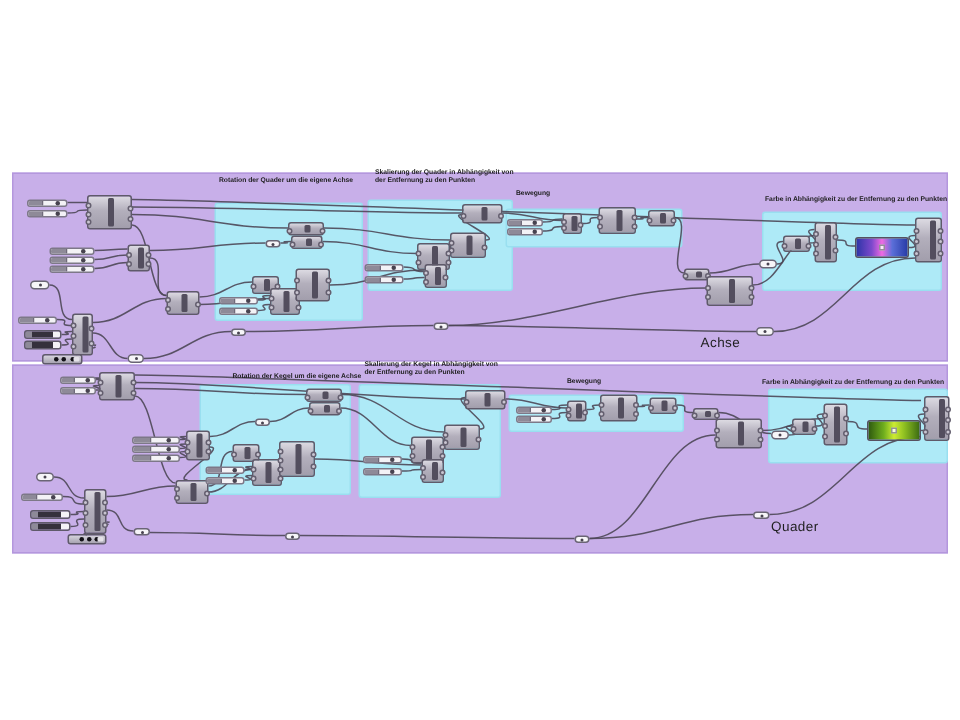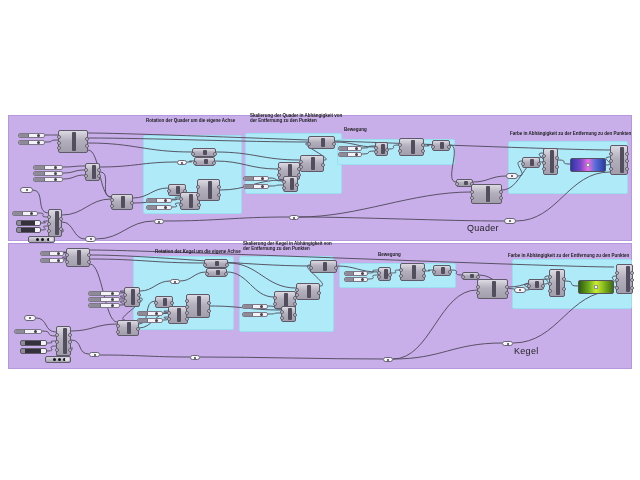--- a/index.html
+++ b/index.html
@@ -578,22 +578,22 @@
         <div class="strip" style="left: 9px;"></div>
         <div class="port" style="left: -2px; top: 6px;"></div>
         <div class="port" style="left: -2px; top: 13px;"></div>
         <div class="port" style="left: -2px; top: 21px;"></div>
         <div class="port" style="right: -2px; top: 6px;"></div>
         <div class="port" style="right: -2px; top: 13px;"></div>
         <div class="port" style="right: -2px; top: 21px;"></div>
       </div>
     </div>
   <div class="layer" id="labels-layer">
-    <div class="panel-title" id="title-0">Quader</div>
-    <div class="panel-title" id="title-1">Kegel</div>
+    <div class="panel-title" id="title-0">Achse</div>
+    <div class="panel-title" id="title-1">Quader</div>
   <div class="group-label" style="left: 146px; top: 118px;">
         <div>Rotation der Quader um die eigene Achse</div>
       </div>
       <div class="group-label" style="left: 250px; top: 113px;">
         <div>Skalierung der Quader in Abhängigkeit von</div>
         <div>der Entfernung zu den Punkten</div>
       </div>
       <div class="group-label" style="left: 344px; top: 127px;">
         <div>Bewegung</div>
       </div>

